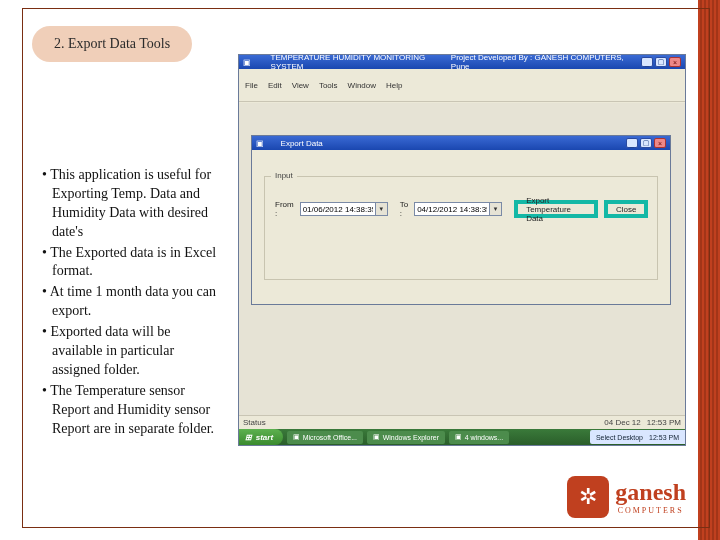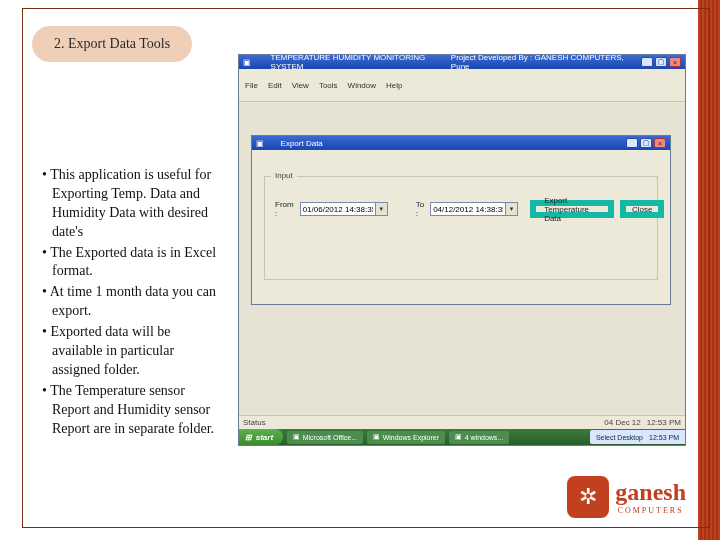--- a/index.html
+++ b/index.html
@@ -120,21 +120,21 @@
     width: 76px; height: 14px; font-size: 8px; padding: 0 2px;
     border: 1px solid #7a8aa6; background: #fff;
   }
   .datebox .dd {
     width: 12px; height: 14px; border: 1px solid #7a8aa6; border-left: none;
     background: #e6e3d5; display: flex; align-items: center; justify-content: center;
     font-size: 7px; color: #333;
   }
   .btn {
     height: 18px; padding: 0 8px; background: #ece9d8;
-    border: 6px solid #14b8a6; font-size: 8px; color: #222;
+    border: 4px solid #14b8a6; font-size: 8px; color: #222;
     display: flex; align-items: center; justify-content: center;
     min-width: 84px;
   }
   .row2 {
     position: absolute; top: 50px; right: 10px; display: flex; gap: 8px;
   }
 
   
   .statusbar {
     position: absolute; left: 0; right: 0; bottom: 16px; height: 14px;
@@ -259,21 +259,21 @@
 
       <div class="groupbox">
         <div class="grouplabel">Input</div>
 
         <div class="row">
           <span class="lbl">From :</span>
           <div class="datebox">
             <input value="01/06/2012 14:38:35" style="">
             <div class="dd">▾</div>
           </div>
-          <span class="lbl" style="margin-left:22px">To :</span>
+          <span class="lbl" style="margin-left:6px">To :</span>
           <div class="datebox">
             <input value="04/12/2012 14:38:35" style="">
             <div class="dd">▾</div>
           </div>
           <span style="flex:1"></span>
           <div class="btn">Export Temperature Data</div>
           <div class="btn" style="min-width:44px">Close</div>
         </div>
 
       </div>

